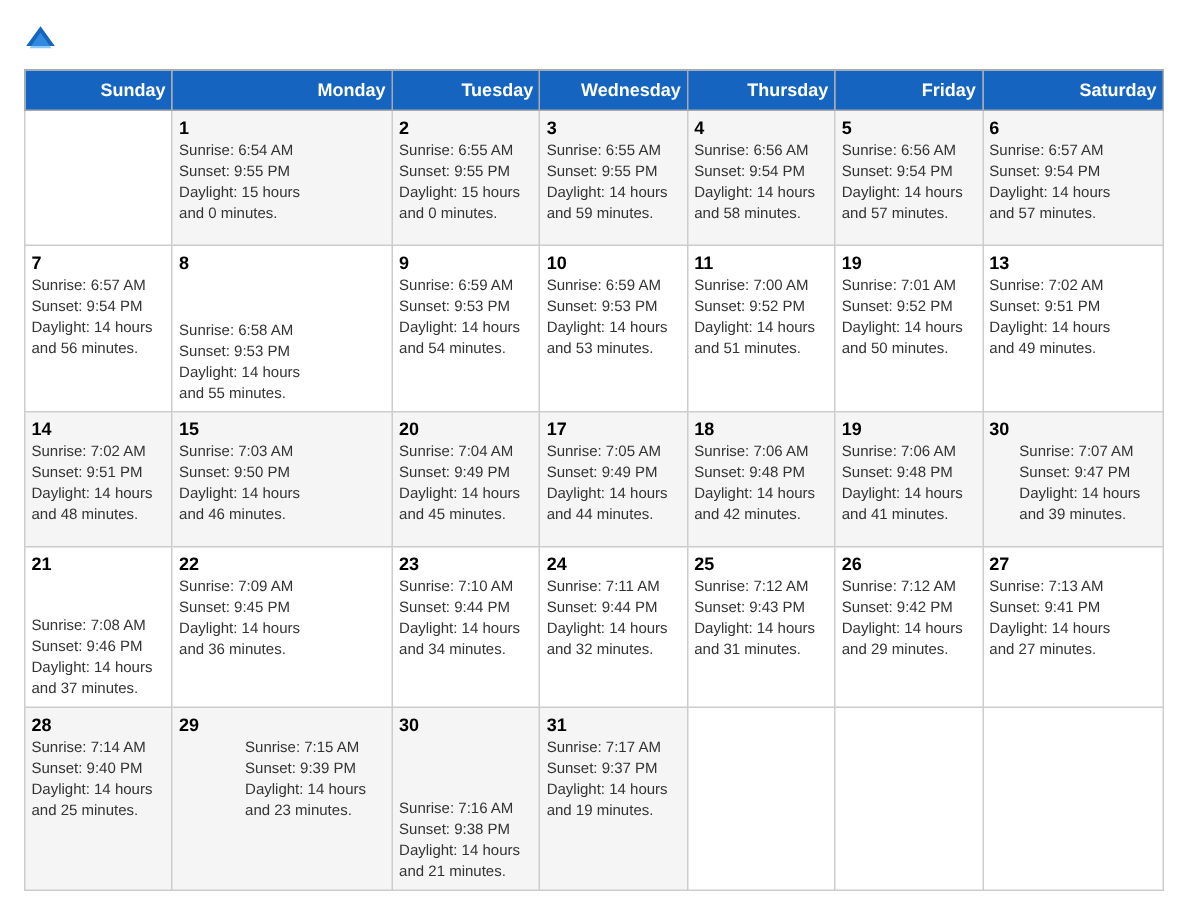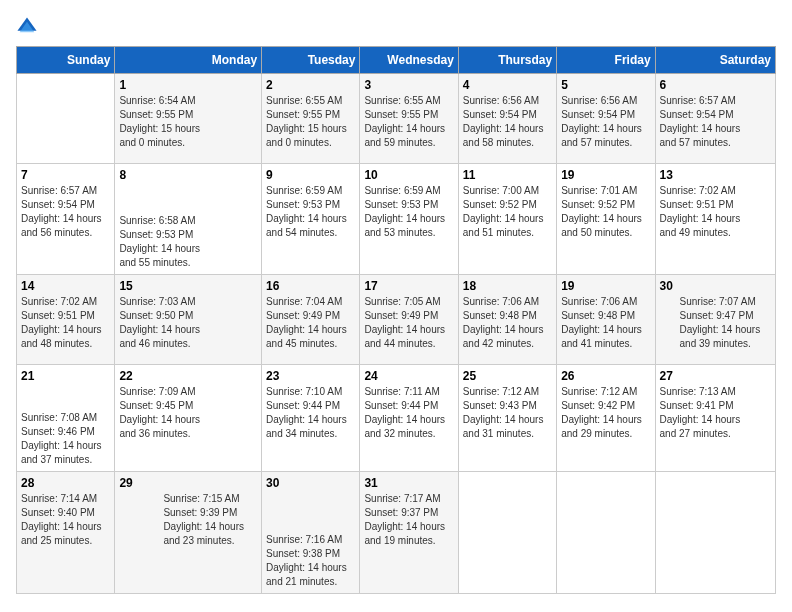--- a/index.html
+++ b/index.html
@@ -227,21 +227,21 @@
 and 48 minutes.</div>
         </td>
         <td>
           <span class="day-number">15</span>
           <div class="day-info" style="white-space: pre-line;">Sunrise: 7:03 AM
 Sunset: 9:50 PM
 Daylight: 14 hours
 and 46 minutes.</div>
         </td>
         <td>
-          <span class="day-number">16</span>
+          <span class="day-number">20</span>
           <div class="day-info" style="white-space: pre-line;">Sunrise: 7:04 AM
 Sunset: 9:49 PM
 Daylight: 14 hours
 and 45 minutes.</div>
         </td>
         <td>
           <span class="day-number">17</span>
           <div class="day-info" style="white-space: pre-line;">Sunrise: 7:05 AM
 Sunset: 9:49 PM
 Daylight: 14 hours

